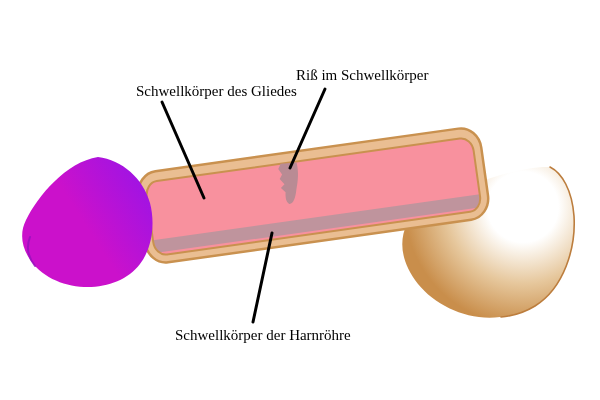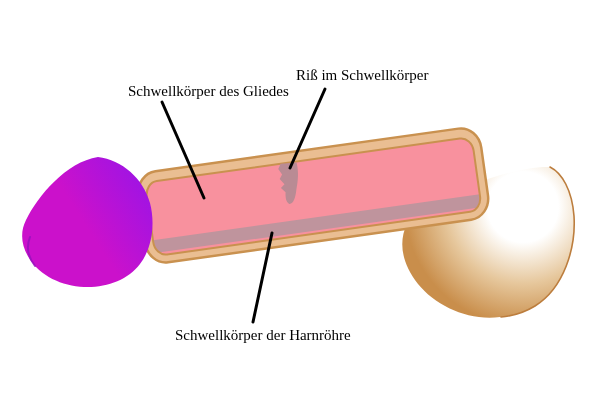--- a/index.html
+++ b/index.html
@@ -11,21 +11,21 @@
     font-family:"Liberation Serif","DejaVu Serif",serif;
   }
   #art{position:absolute;left:0;top:0;}
   .callout{
     position:absolute;
     font-size:15px;
     line-height:1.1;
     color:#000;
     white-space:nowrap;
   }
-  #label-cavernosum{left:128px;top:83px;}
+  #label-cavernosum{left:136px;top:83px;}
   #label-tear{left:296px;top:67px;}
   #label-spongiosum{left:175px;top:327px;}
 </style>
 </head>
 <body>
 
 <div id="stage">
 
   <svg id="art" width="600" height="400" viewBox="0 0 600 400">
     <defs>

